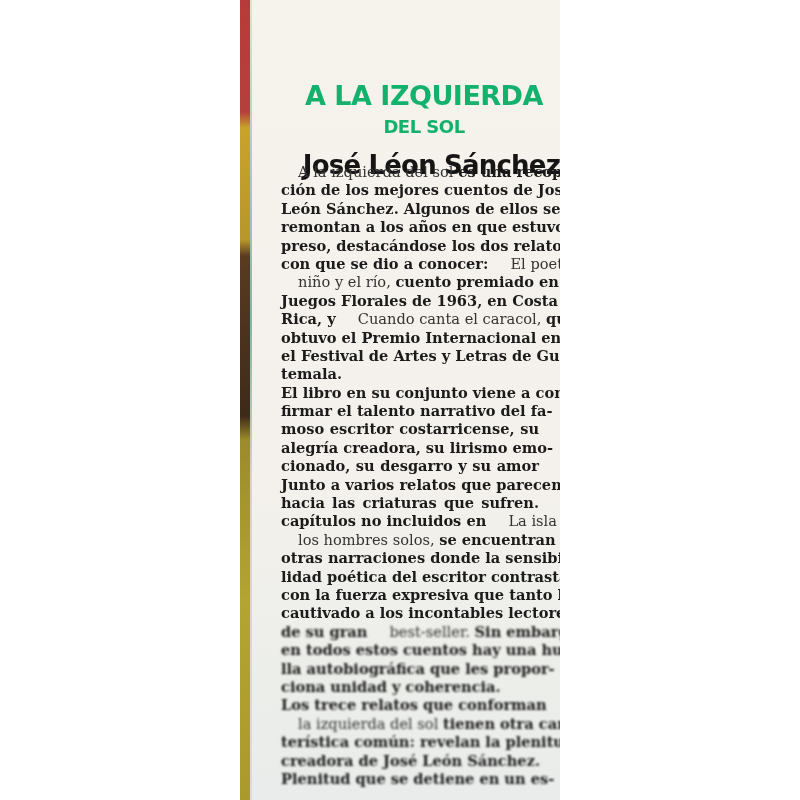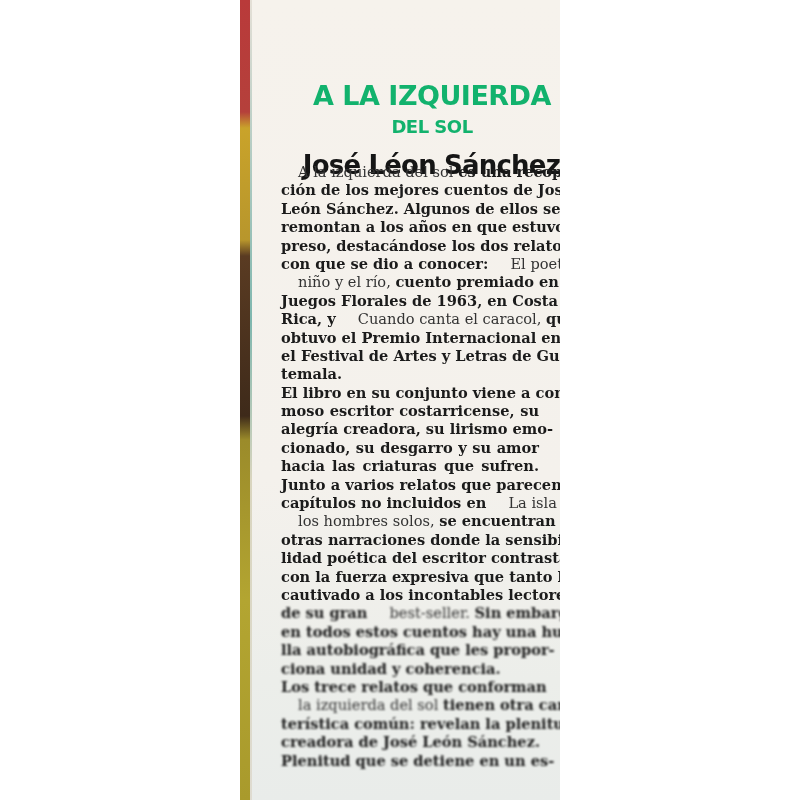--- a/index.html
+++ b/index.html
@@ -16,21 +16,21 @@
       #c9a32a 16%, #b8962c 30%,
       #5a3b22 32%, #3e2a1a 52%,
       #9b8b2a 55%, #b3a531 75%, #a99a2c 100%);
   }
   .spine-edge {
     position:absolute; left:10px; top:0; width:2px; height:800px;
     background: linear-gradient(180deg, #d9d3c8, #2f8f85 40%, #c7c2a0 60%, #d8d0c0);
     opacity:.6;
   }
   .title {
-    position:absolute; left:12px; width:360px; text-align:center;
+    position:absolute; left:4px; width:360px; text-align:center;
     font-family:"DejaVu Sans", sans-serif; font-weight:bold;
     color:#12b26d; letter-spacing:-0.5px;
   }
   .title.l1 { top:80px; font-size:27px; }
   .title.l2 { top:116px; font-size:18px; }
   .author {
     position:absolute; left:0; top:150px; width:320px; text-align:right;
     font-family:"DejaVu Sans", sans-serif; font-weight:bold;
     font-size:26px; color:#151515; letter-spacing:-0.8px;
   }
@@ -65,25 +65,26 @@
       <span class="line"><span class="b">remontan a los años en que estuvo</span></span>
       <span class="line"><span class="b">preso, destacándose los dos relatos</span></span>
       <span class="line"><span class="b">con que se dio a conocer: </span><span class="r">El poeta, el</span></span>
       <span class="line"><span class="r">niño y el río, </span><span class="b">cuento premiado en los</span></span>
       <span class="line"><span class="b">Juegos Florales de 1963, en Costa</span></span>
       <span class="line"><span class="b">Rica, y </span><span class="r">Cuando canta el caracol, </span><span class="b">que</span></span>
       <span class="line"><span class="b">obtuvo el Premio Internacional en</span></span>
       <span class="line"><span class="b">el Festival de Artes y Letras de Gua-</span></span>
       <span class="line last"><span class="b">temala.</span></span>
       <span class="line"><span class="b">El libro en su conjunto viene a con-</span></span>
+      <span class="line"><span class="b">firmar el talento narrativo del fa-</span></span>
       <span class="line"><span class="b">moso escritor costarricense, su</span></span>
       <span class="line"><span class="b">alegría creadora, su lirismo emo-</span></span>
       <span class="line"><span class="b">cionado, su desgarro y su amor</span></span>
+      <span class="line blur1"><span class="b">Junto a varios relatos que parecen</span></span>
       <span class="line"><span class="b">hacia las criaturas que sufren.</span></span>
-      <span class="line blur1"><span class="b">Junto a varios relatos que parecen</span></span>
       <span class="line blur1"><span class="b">capítulos no incluidos en </span><span class="r">La isla de</span></span>
       <span class="line blur1"><span class="r">los hombres solos, </span><span class="b">se encuentran</span></span>
       <span class="line blur1"><span class="b">otras narraciones donde la sensibi-</span></span>
       <span class="line blur1"><span class="b">lidad poética del escritor contrasta</span></span>
       <span class="line blur1"><span class="b">con la fuerza expresiva que tanto ha</span></span>
       <span class="line blur1"><span class="b">cautivado a los incontables lectores</span></span>
       <span class="line blur2"><span class="b">de su gran </span><span class="r">best-seller. </span><span class="b">Sin embargo,</span></span>
       <span class="line blur2"><span class="b">en todos estos cuentos hay una hue-</span></span>
       <span class="line blur2"><span class="b">lla autobiográfica que les propor-</span></span>
       <span class="line last blur2"><span class="b">ciona unidad y coherencia.</span></span>

